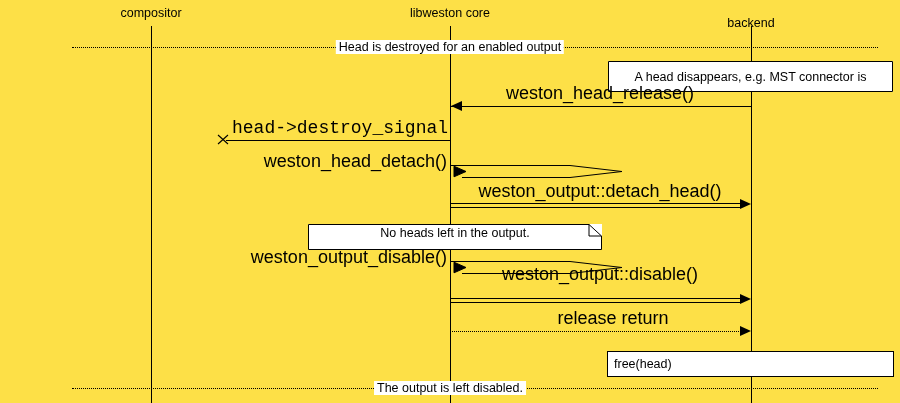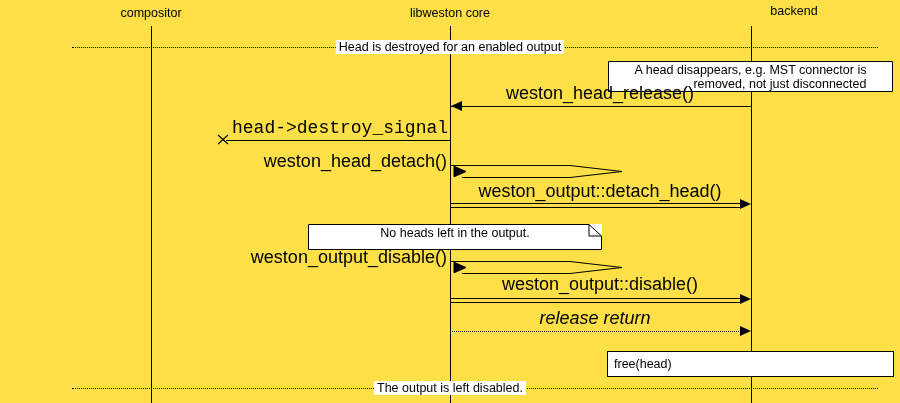--- a/index.html
+++ b/index.html
@@ -137,37 +137,36 @@
     color: #000;
   }
 </style>
 </head>
 <body>
 
 <div id="diagram">
 
   <div class="actor-label" style="left:151px; top:6px;">compositor</div>
   <div class="actor-label" style="left:450px; top:6px;">libweston core</div>
-  <div class="actor-label" style="left:751px; top:4px;margin-left:43px;">backend</div>
+  <div class="actor-label" style="left:751px; top:16px;">backend</div>
 
   <div class="lifeline" style="left:151px; top:26px; height:377px;"></div>
   <div class="lifeline" style="left:450px; top:26px; height:377px;"></div>
   <div class="lifeline" style="left:751px; top:26px; height:377px;"></div>
 
   <div class="sep" style="top:47px;"></div>
   <div class="sep-text" style="left:450px; top:47px;">Head is destroyed for an enabled output</div>
 
   <div class="note" style="left:608px; top:61px; width:285px; height:31px;">
     <svg width="285" height="31" viewBox="0 0 285 31">
       <path d="M0.5,0.5 L284.5,0.5 L284.5,30.5 L0.5,30.5 Z" fill="#ffffff" stroke="#000000" stroke-width="1"></path>
     </svg>
     <div class="note-text">
       <span>
         <span>A head disappears, e.g. MST connector is</span><br>
-        <span>removed, not just disconnected</span>
       </span>
     </div>
   </div>
 
   <div class="msg-text" style="left:600px; top:104px;">weston_head_release()</div>
   <div class="msg-line" style="left:451px; top:106px; width:300px;"></div>
   <div class="arrowhead left" style="left:451px; top:101px;"></div>
 
   <div class="msg-text left-anchor" style="left:230px; top:138px;">head-&gt;destroy_signal</div>
   <div class="msg-line" style="left:226px; top:140px; width:224px;"></div>
@@ -194,25 +193,25 @@
       <span>No heads left in the output.</span>
     </div>
   </div>
 
   <div class="msg-text right-anchor" style="left:449px; top:268px;">weston_output_disable()</div>
   <svg class="self-msg" style="left:450px; top:256px;" width="175" height="24" viewBox="0 0 175 24">
     <path d="M0.5,5.5 L120,5.5 L172,11.5 L120,17.5 L12,17.5" fill="none" stroke="#000000" stroke-width="1"></path>
     <path d="M16,11.5 L4,6.2 L4,16.8 Z" fill="#000000" stroke="#000000" stroke-width="1"></path>
   </svg>
 
-  <div class="msg-text" style="left:600px; top:295px;text-align:center;">weston_output::disable()</div>
+  <div class="msg-text" style="left:600px; top:285px;text-align:center;">weston_output::disable()</div>
   <div class="msg-line dbl" style="left:450px; top:298px; width:291px;"></div>
   <div class="arrowhead right" style="left:740px; top:294px;"></div>
 
-  <div class="msg-text" style="left:595px; top:329px;font-style:italic;">release return</div>
+  <div class="msg-text" style="left:613px; top:329px;">release return</div>
   <div class="msg-line dotted" style="left:450px; top:331px; width:291px;"></div>
   <div class="arrowhead right" style="left:740px; top:326px;"></div>
 
   <div class="box" style="left:607px; top:351px; width:287px; height:26px;">
     <span>free(head)</span>
   </div>
 
   <div class="sep" style="top:388px;"></div>
   <div class="sep-text" style="left:450px; top:388px;">The output is left disabled.</div>
 

